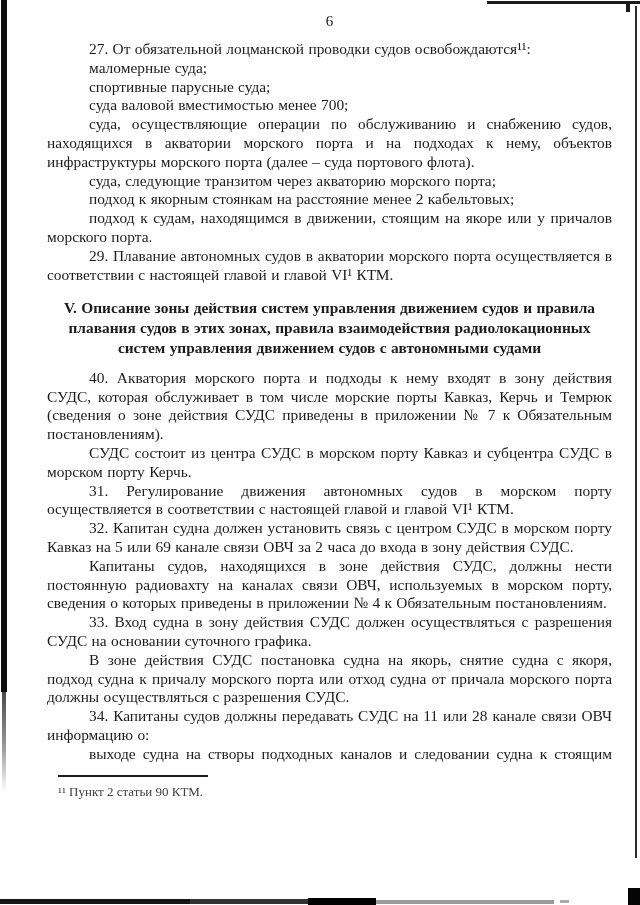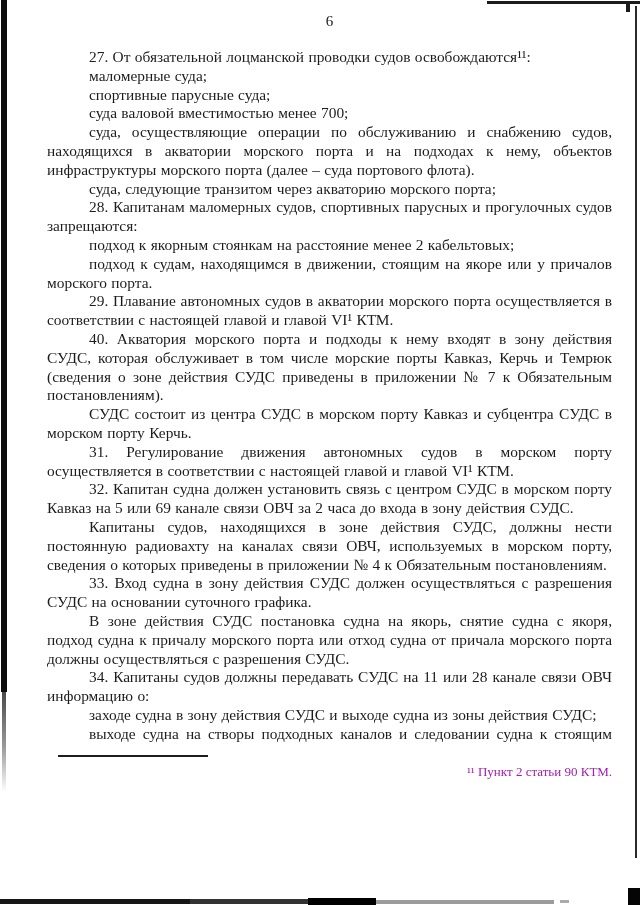--- a/index.html
+++ b/index.html
@@ -9,21 +9,21 @@
     font-family:"Liberation Serif","DejaVu Serif",serif;
     position:relative;overflow:hidden;
     color:#1c1c1c;
   }
   .page{position:absolute;inset:0;background:#ffffff;}
   .page-number{
     position:absolute;top:13px;left:47px;width:565px;
     text-align:center;font-size:15px;line-height:17px;color:#1c1c1c;
   }
   .doc-body{
-    position:absolute;top:48px;left:47px;width:565px;
+    position:absolute;top:40px;left:47px;width:565px;
   }
   .para{
     margin:0;padding:0;
     font-size:15.4px;line-height:18.8px;
     text-align:justify;text-indent:42px;
     color:#1c1c1c;
     word-spacing:0.5px;
   }
   .para.heading{
     font-weight:bold;text-align:center;text-indent:0;
@@ -32,21 +32,21 @@
   .para.last-line-justified{
     text-align-last:justify;
   }
   .footnote{
     margin-top:12px;margin-left:11px;
   }
   .footnote-rule{
     width:150px;height:2px;background:#1e1e1e;border:none;margin:0 0 7px 0;
   }
   .footnote-text{
-    font-size:13px;line-height:16px;text-align:right;color:#a21caf;
+    font-size:13px;line-height:16px;text-align:left;color:#404040;
   }
   
   .artifact{position:absolute;pointer-events:none;}
   .left-bar{left:1px;top:0;width:6px;height:692px;background:#0d0d0d;}
   .left-bar-fade{left:2px;top:692px;width:4px;height:100px;
     background:linear-gradient(#4a4a4a,#9a9a9a 55%,rgba(255,255,255,0));}
   .top-right-line{left:487px;top:1px;width:153px;height:3px;background:#1b1b1b;}
   .top-right-tick{left:626px;top:1px;width:4px;height:11px;background:#1b1b1b;}
   .right-line{left:635px;top:6px;width:2px;height:852px;background:#2b2b2b;}
   .bottom-bar-1{left:0;top:899px;width:190px;height:5px;background:#161616;}
@@ -76,33 +76,32 @@
   <div class="page-number">6</div>
 
   <div class="doc-body">
     <div id="paragraphs">
         <p class="para ">27. От обязательной лоцманской проводки судов освобождаются¹¹:</p>
         <p class="para ">маломерные суда;</p>
         <p class="para ">спортивные парусные суда;</p>
         <p class="para ">суда валовой вместимостью менее 700;</p>
         <p class="para ">суда, осуществляющие операции по обслуживанию и снабжению судов, находящихся в акватории морского порта и на подходах к нему, объектов инфраструктуры морского порта (далее – суда портового флота).</p>
         <p class="para ">суда, следующие транзитом через акваторию морского порта;</p>
-        <p class="para ">28. Капитанам маломерных судов, спортивных парусных и прогулочных судов запрещаются:</p>
         <p class="para ">подход к якорным стоянкам на расстояние менее 2 кабельтовых;</p>
         <p class="para ">подход к судам, находящимся в движении, стоящим на якоре или у причалов морского порта.</p>
         <p class="para ">29. Плавание автономных судов в акватории морского порта осуществляется в соответствии с настоящей главой и главой VI¹ КТМ.</p>
+        <p class="para heading">V. Описание зоны действия систем управления движением судов и правила плавания судов в этих зонах, правила взаимодействия радиолокационных систем управления движением судов с автономными судами</p>
         <p class="para ">40. Акватория морского порта и подходы к нему входят в зону действия СУДС, которая обслуживает в том числе морские порты Кавказ, Керчь и Темрюк (сведения о зоне действия СУДС приведены в приложении № 7 к Обязательным постановлениям).</p>
         <p class="para ">СУДС состоит из центра СУДС в морском порту Кавказ и субцентра СУДС в морском порту Керчь.</p>
         <p class="para ">31. Регулирование движения автономных судов в морском порту осуществляется в соответствии с настоящей главой и главой VI¹ КТМ.</p>
         <p class="para ">32. Капитан судна должен установить связь с центром СУДС в морском порту Кавказ на 5 или 69 канале связи ОВЧ за 2 часа до входа в зону действия СУДС.</p>
         <p class="para ">Капитаны судов, находящихся в зоне действия СУДС, должны нести постоянную радиовахту на каналах связи ОВЧ, используемых в морском порту, сведения о которых приведены в приложении № 4 к Обязательным постановлениям.</p>
         <p class="para ">33. Вход судна в зону действия СУДС должен осуществляться с разрешения СУДС на основании суточного графика.</p>
         <p class="para ">В зоне действия СУДС постановка судна на якорь, снятие судна с якоря, подход судна к причалу морского порта или отход судна от причала морского порта должны осуществляться с разрешения СУДС.</p>
         <p class="para ">34. Капитаны судов должны передавать СУДС на 11 или 28 канале связи ОВЧ информацию о:</p>
-        <p class="para ">заходе судна в зону действия СУДС и выходе судна из зоны действия СУДС;</p>
         <p class="para last-line-justified">выходе судна на створы подходных каналов и следовании судна к стоящим</p>
       </div>
     <div class="footnote">
       <div class="footnote-rule"></div>
       <div class="footnote-text">¹¹ Пункт 2 статьи 90 КТМ.</div>
     </div>
   </div>
 
 </div>
 

